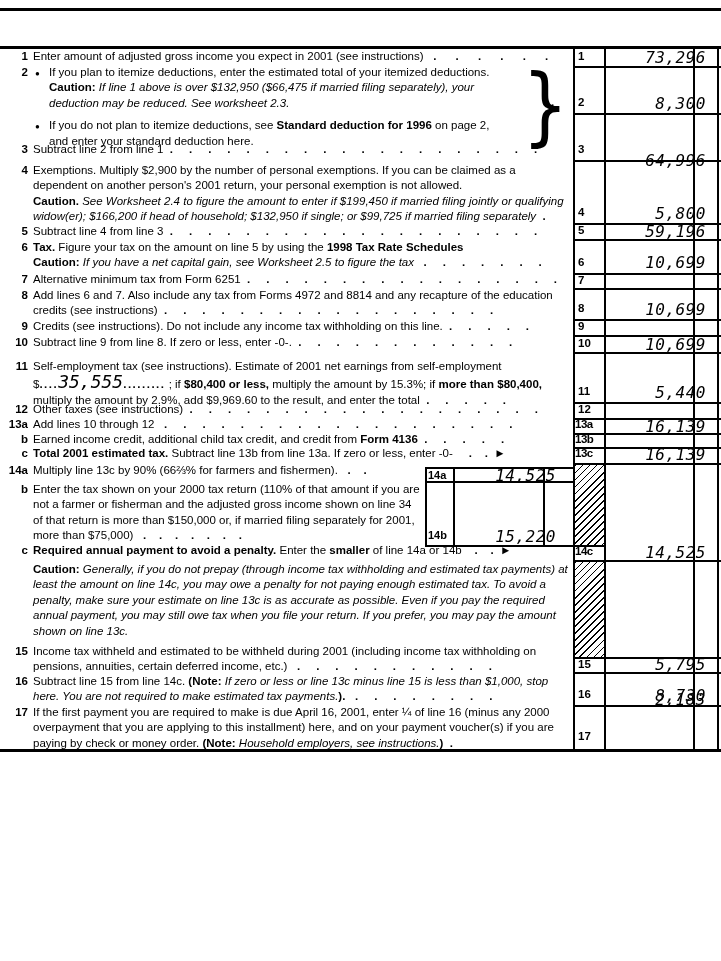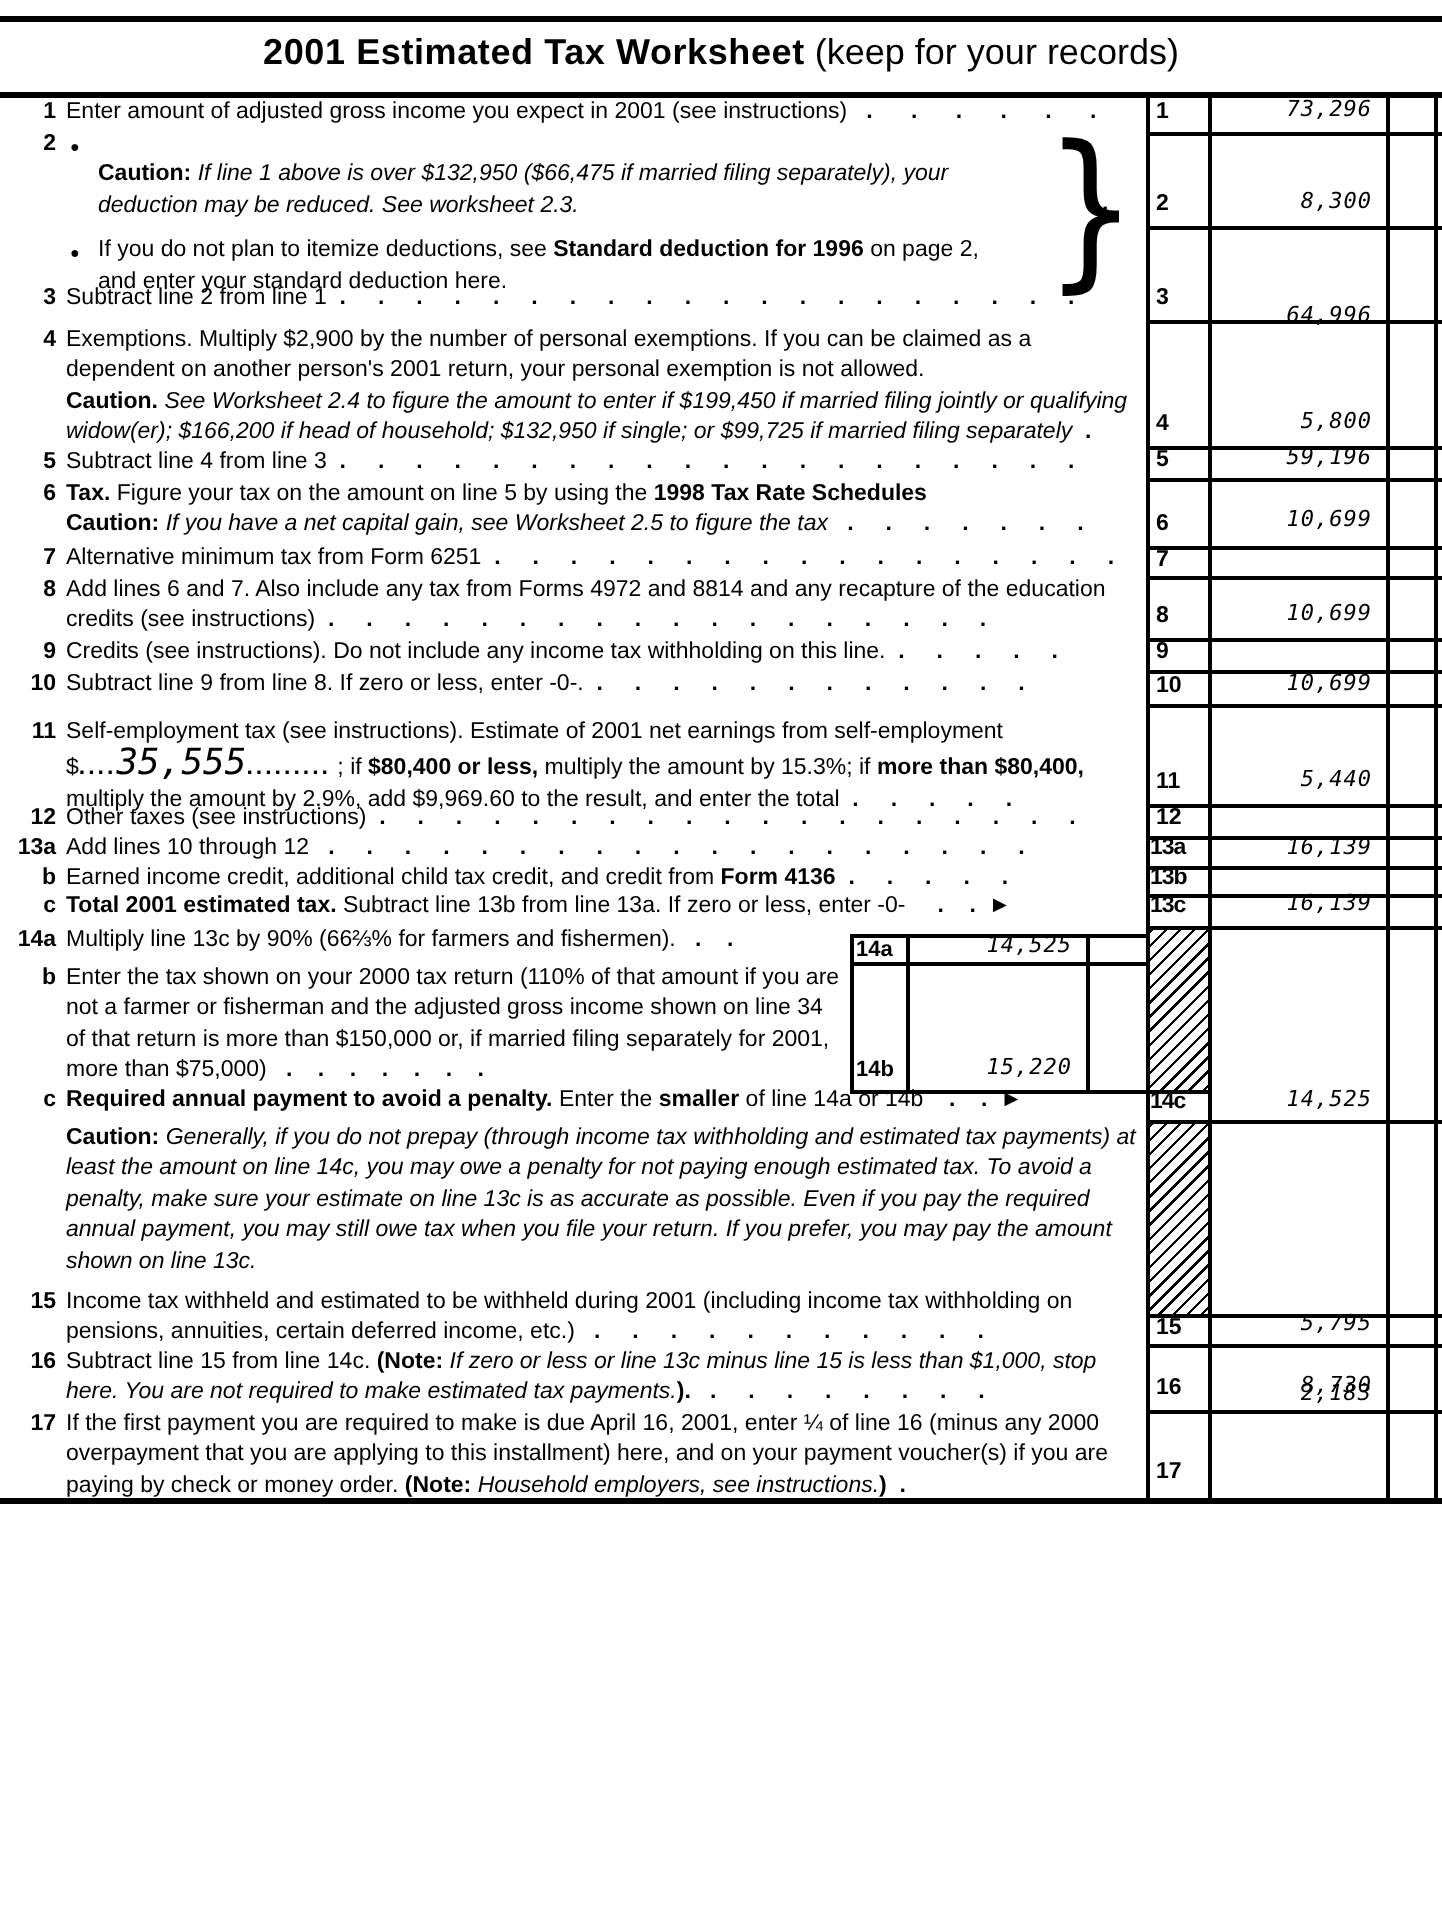--- a/index.html
+++ b/index.html
@@ -16,37 +16,34 @@
   .bullet{position:relative;padding-left:16px;}
   .bdot{position:absolute;left:2px;top:1px;font-size:8px;}
   .seg-b{font-weight:bold;}
   .seg-i{font-style:italic;}
   .seg-d{white-space:pre;font-weight:bold;}
   .seg-dt{letter-spacing:1.5px;font-weight:bold;}
   .seg-h{font-family:"DejaVu Sans Mono",monospace;font-style:italic;font-size:18px;}
   .rn{position:absolute;left:578px;width:26px;font-weight:bold;font-size:11.5px;}
   .rn-wide{left:575px;letter-spacing:-0.5px;}
   .rv{position:absolute;left:606px;width:80px;text-align:right;}
-  .hand{font-family:"DejaVu Sans Mono",monospace;font-style:italic;font-size:11px;letter-spacing:0.5px;}
+  .hand{font-family:"DejaVu Sans Mono",monospace;font-style:italic;font-size:16px;letter-spacing:0.5px;margin-left:20px;}
   .hatch{position:absolute;left:575px;width:29px;
          background:repeating-linear-gradient(135deg,#000 0,#000 1.2px,#fff 1.2px,#fff 5px);}
   .brace{position:absolute;left:518px;top:62px;font-size:86px;line-height:86px;
          font-family:"DejaVu Sans",sans-serif;transform:scaleX(0.85);}
   .bracedot{position:absolute;left:551px;top:96px;font-weight:bold;font-size:11.5px;}
   .ibl{position:absolute;font-weight:bold;font-size:11px;}
 </style>
 </head>
 <body>
 
 <div class="sheet">
 
   <div class="rule" style="top:8px;height:3px"></div>
-  <div class="title">
-    <span class="t-main">2001 Estimated Tax Worksheet</span><span> (keep for your records)</span>
-  </div>
   <div class="rule" style="top:46px;height:3px"></div>
   <div class="rule" style="top:749px;height:3px"></div>
 
   <div class="vl" style="left:573px;top:47px;height:703px"></div>
   <div class="vl" style="left:604px;top:47px;height:703px"></div>
   <div class="vl" style="left:693px;top:47px;height:703px"></div>
   <div class="vl" style="left:717px;top:47px;height:703px"></div>
 
   <div class="hl" style="top:66px"></div>
   <div class="hl" style="top:113px"></div>
@@ -121,21 +118,21 @@
   <div class="item" style="top:49px;width:568px">
     <span class="ln">1</span>
     <div class="lt"><span>Enter amount of adjusted gross income you expect in 2001 (see instructions)</span><span class="seg-d">   .      .      .      .      .      .</span></div>
   </div>
 
   <div class="item" style="top:65px;width:540px">
     <span class="ln">2</span>
     <div class="lt" style="width:472px">
       <div class="bullet">
         <span class="bdot">●</span>
-        <div><br><span class="seg-b">Caution:</span><span class="seg-i"> If line 1 above is over $132,950 ($66,475 if married filing separately), your deduction may be reduced. See worksheet 2.3.</span></div>
+        <div><span>If you plan to itemize deductions, enter the estimated total of your itemized deductions.</span><br><span class="seg-b">Caution:</span><span class="seg-i"> If line 1 above is over $132,950 ($66,475 if married filing separately), your deduction may be reduced. See worksheet 2.3.</span></div>
       </div>
       <div class="bullet" style="margin-top:7px">
         <span class="bdot">●</span>
         <div><span>If you do not plan to itemize deductions, see </span><span class="seg-b">Standard deduction for 1996</span><span> on page 2, and enter your standard deduction here.</span></div>
       </div>
     </div>
   </div>
   <div class="brace">}</div>
   <div class="bracedot">.</div>
 

